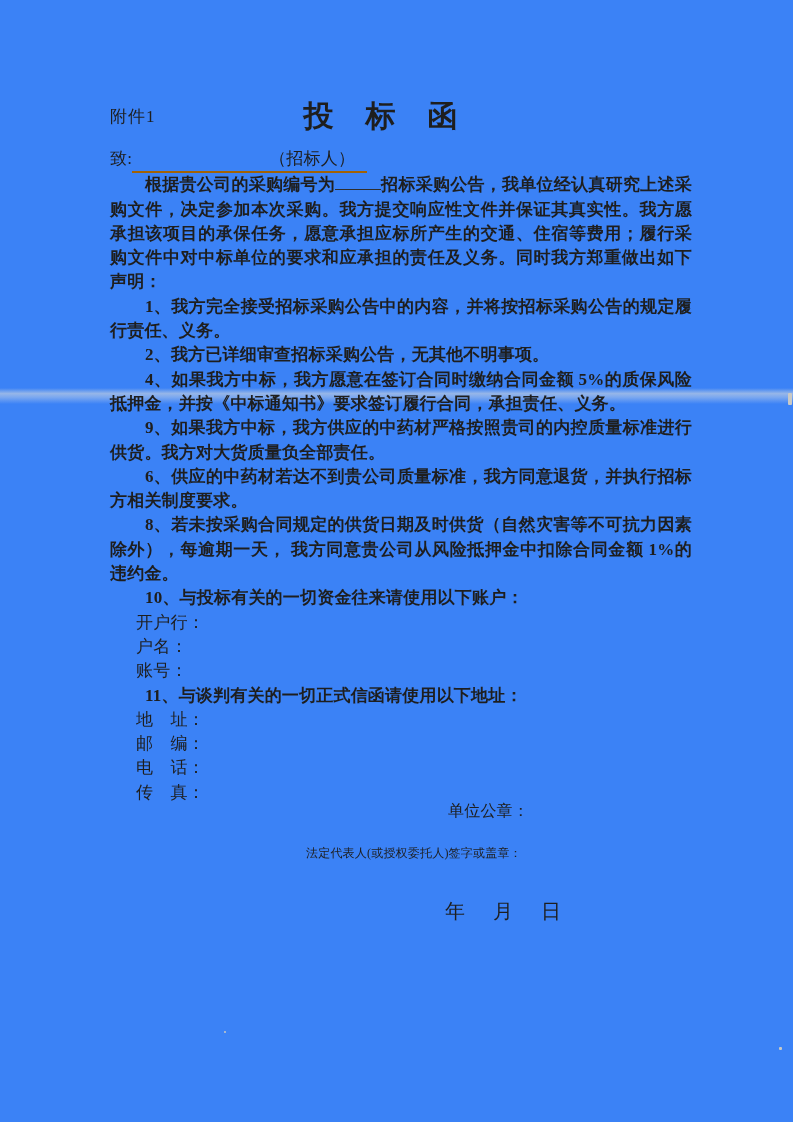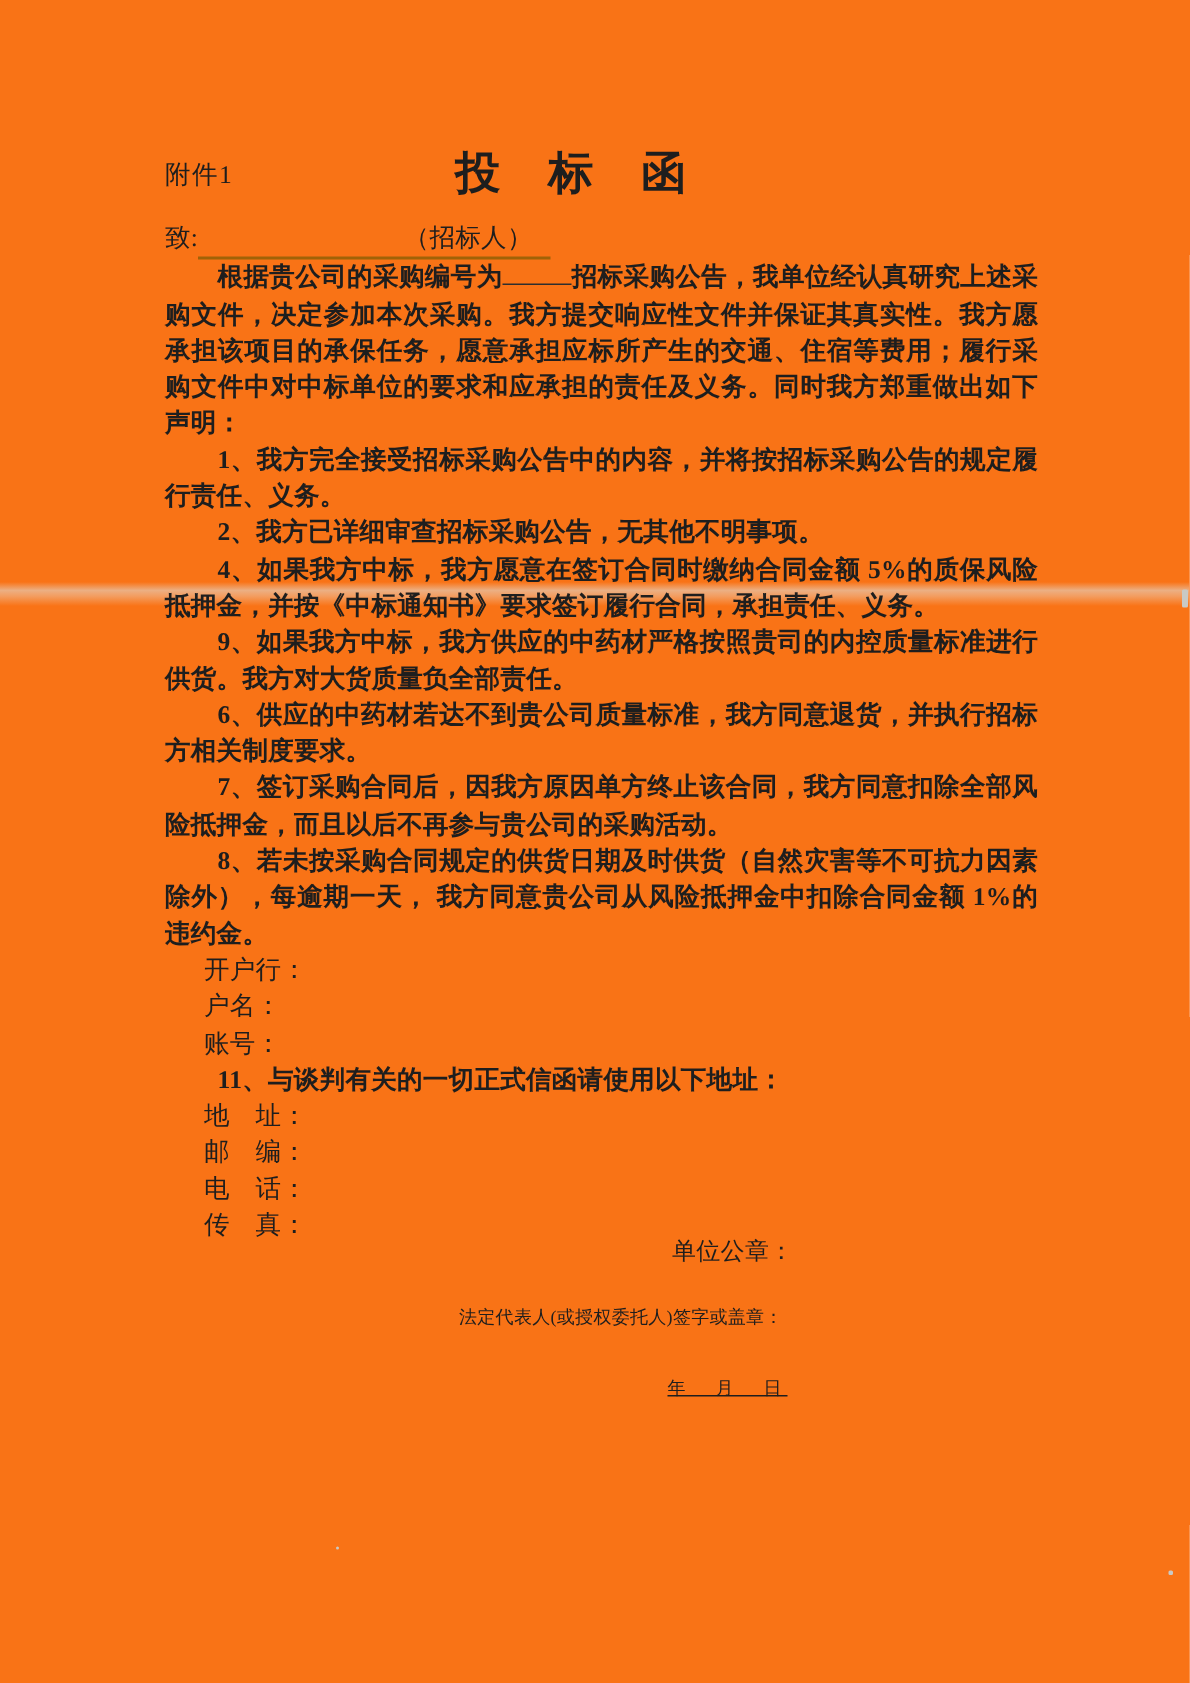--- a/index.html
+++ b/index.html
@@ -5,21 +5,21 @@
   * { margin: 0; padding: 0; box-sizing: border-box; }
   html, body { width: 793px; }
   body {
     background: #ffffff;
     font-family: "Liberation Serif", "DejaVu Serif", serif;
   }
   .page {
     position: relative;
     width: 793px;
     height: 1122px;
-    background: #f97316;
+    background: #3b82f6;
     overflow: hidden;
     color: #1e1e1e;
   }
   
   .scan-band {
     position: absolute;
     left: 0; top: 388px;
     width: 793px; height: 16px;
     background: linear-gradient(180deg, rgba(225,225,221,0) 0%, rgba(225,225,221,0.55) 35%, rgba(233,233,229,0.35) 60%, rgba(225,225,221,0) 100%);
     pointer-events: none;
@@ -73,21 +73,21 @@
   .seal-line {
     padding-left: 338px; text-align: left;
     font-size: 16px; margin-top: -6px;
   }
   .signature-line {
     padding-left: 196px; text-align: left;
     font-size: 12px; margin-top: 18px;
   }
   .date-line {
     padding-left: 335px; text-align: left;
-    font-size: 12px; letter-spacing: 4px; margin-top: 23px; text-decoration: underline;
+    font-size: 20px; letter-spacing: 4px; margin-top: 33px;
   }
 </style>
 </head>
 <body>
 
 <div class="page">
   <div class="scan-band"></div>
   <div class="speck speck-a"></div>
   <div class="speck speck-b"></div>
   <div class="speck speck-c"></div>
@@ -101,22 +101,22 @@
 
     <p class="para salutation"><span>致:</span><span class="recipient-blank"><span>（招标人）</span></span></p>
 
     <p class="para indent"><span>根据贵公司的采购编号为</span><span class="num-blank"></span><span>招标采购公告，我单位经认真研究上述采购文件，决定参加本次采购。我方提交响应性文件并保证其真实性。我方愿承担该项目的承保任务，愿意承担应标所产生的交通、住宿等费用；履行采购文件中对中标单位的要求和应承担的责任及义务。同时我方郑重做出如下声明：</span></p>
 
     <p class="para indent">1、我方完全接受招标采购公告中的内容，并将按招标采购公告的规定履行责任、义务。</p>
     <p class="para indent">2、我方已详细审查招标采购公告，无其他不明事项。</p>
     <p class="para indent">4、如果我方中标，我方愿意在签订合同时缴纳合同金额 5%的质保风险抵押金，并按《中标通知书》要求签订履行合同，承担责任、义务。</p>
     <p class="para indent">9、如果我方中标，我方供应的中药材严格按照贵司的内控质量标准进行供货。我方对大货质量负全部责任。</p>
     <p class="para indent">6、供应的中药材若达不到贵公司质量标准，我方同意退货，并执行招标方相关制度要求。</p>
-    <p class="para indent">7、签订采购合同后，因我方原因单方终止该合同，我方同意扣除全部风险抵押金，而且以后不再参与贵公司的采购活动。</p>
     <p class="para indent">8、若未按采购合同规定的供货日期及时供货（自然灾害等不可抗力因素除外），每逾期一天， 我方同意贵公司从风险抵押金中扣除合同金额 1%的违约金。</p>
+    <p class="para indent">10、与投标有关的一切资金往来请使用以下账户：</p>
 
     <p class="para label-indent">开户行：</p>
     <p class="para label-indent">户名：</p>
     <p class="para label-indent">账号：</p>
 
     <p class="para indent">11、与谈判有关的一切正式信函请使用以下地址：</p>
 
     <p class="para label-indent">地　址：</p>
     <p class="para label-indent">邮　编：</p>
     <p class="para label-indent">电　话：</p>

